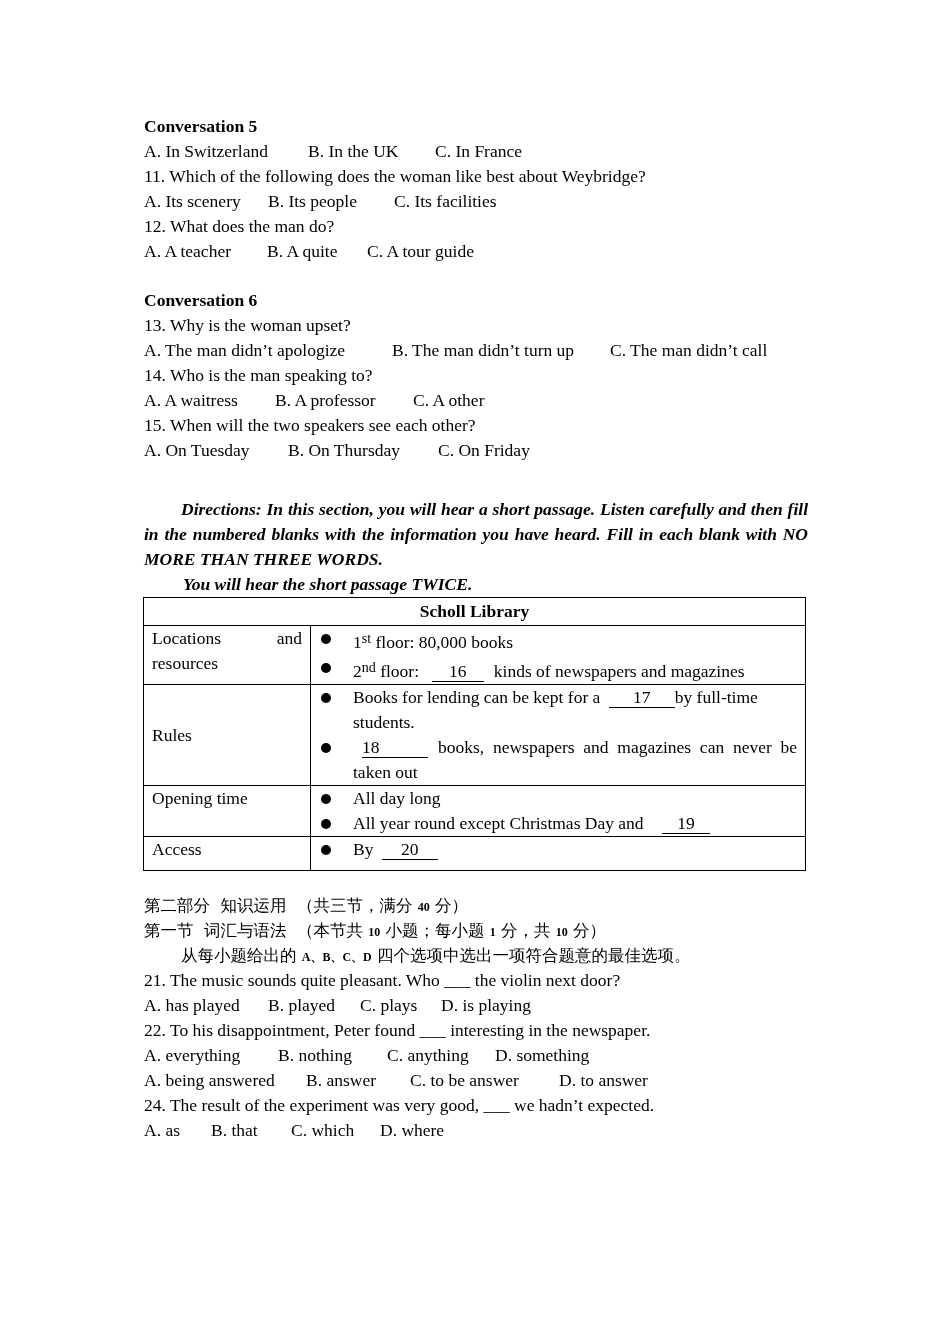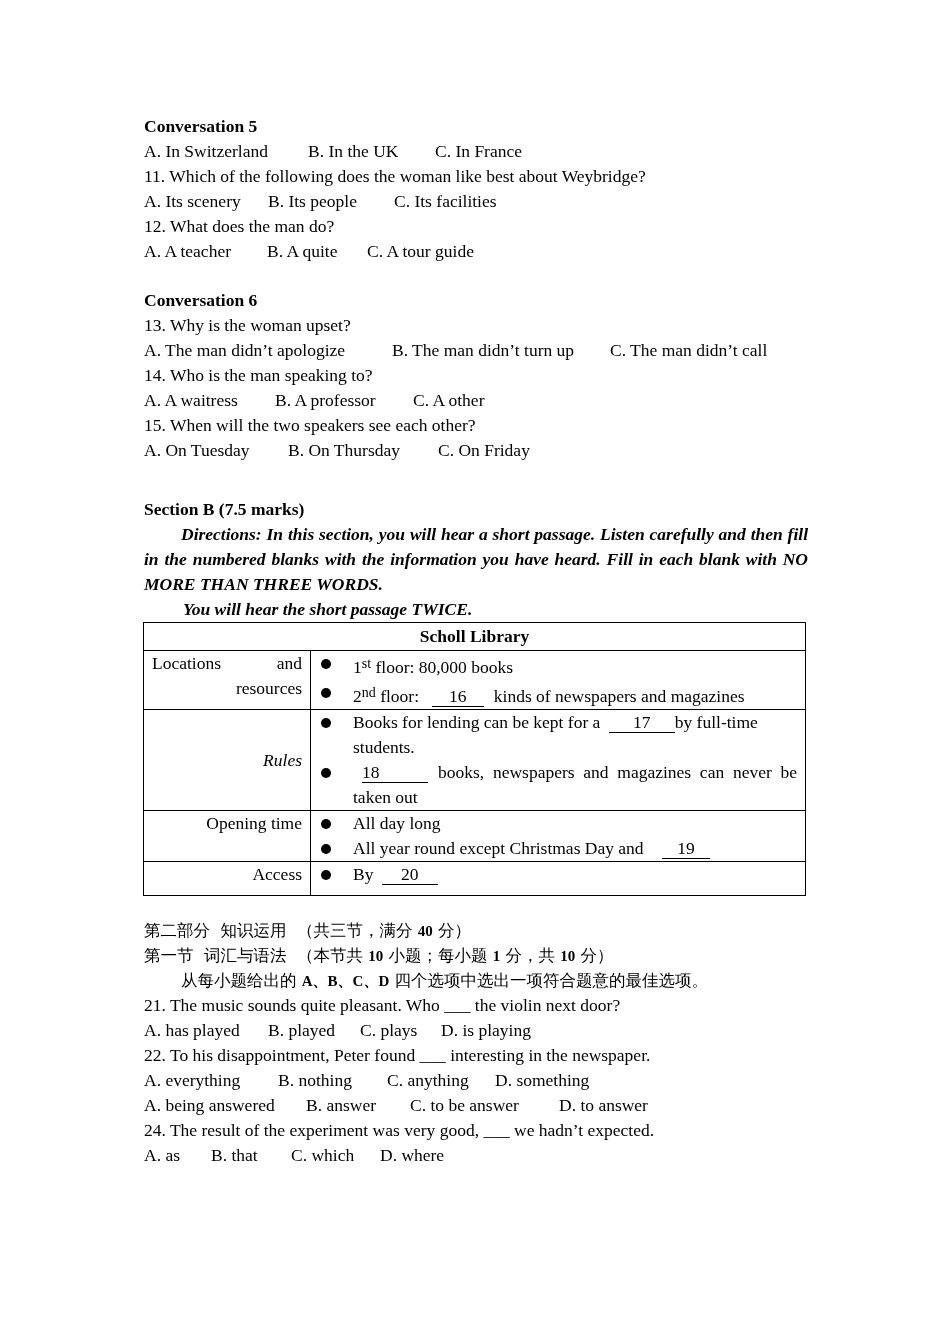--- a/index.html
+++ b/index.html
@@ -56,27 +56,26 @@
   table.lib td.hdr {
     text-align: center;
     font-weight: bold;
     height: 27px;
     line-height: 27px;
   }
   td.label {
     width: 150px;
     padding-left: 8px !important;
     padding-right: 8px !important;
-    text-align: right;
   }
   .just-line {
     display: flex;
     justify-content: space-between;
   }
-  td.label.mid { vertical-align: middle; font-style: italic; }
+  td.label.mid { vertical-align: middle; }
   .bul {
     position: relative;
     padding-left: 42px;
     padding-right: 8px;
   }
   .bul .dot {
     position: absolute;
     left: 10px;
     top: 8px;
     width: 10px;
@@ -85,21 +84,21 @@
     background: #000;
   }
   .blank {
     display: inline-block;
     border-bottom: 1px solid #000;
     text-align: center;
     line-height: 20px;
   }
   sup.ord { font-size: 14px; vertical-align: 5px; }
   .cn { font-family: "DejaVu Serif", "Liberation Serif", serif; font-size: 16.5px; }
-  .cn b { font-family: "Liberation Serif", serif; font-size: 15px; }
+  .cn b { font-family: "Liberation Serif", serif; font-size: 12px; }
 </style>
 </head>
 <body>
 
 <div class="page">
 
   <div class="line bold">Conversation 5</div>
   <div>
     <div class="line">
       <span class="opt" style="width:164px">A. In Switzerland</span><span class="opt" style="width:127px">B. In the UK</span><span class="opt">C. In France</span>
@@ -135,21 +134,20 @@
   </div>
   <div>
     <div class="line">15. When will the two speakers see each other?</div>
     <div class="line">
       <span class="opt" style="width:144px">A. On Tuesday</span><span class="opt" style="width:150px">B. On Thursday</span><span class="opt">C. On Friday</span>
     </div>
   </div>
 
   <div class="gap-lg"></div>
 
-  <div class="line bold">Section B (7.5 marks)</div>
   <div class="directions indent">Directions: In this section, you will hear a short passage. Listen carefully and then fill in the numbered blanks with the information you have heard. Fill in each blank with NO MORE THAN THREE WORDS.</div>
   <div class="line bold" style="font-style:italic; padding-left:39px;">You will hear the short passage TWICE.</div>
 
   <table class="lib">
     <tbody>
         <tr>
       <td class="hdr" colspan="2">Scholl Library</td>
     </tr>
 
     <tr>

